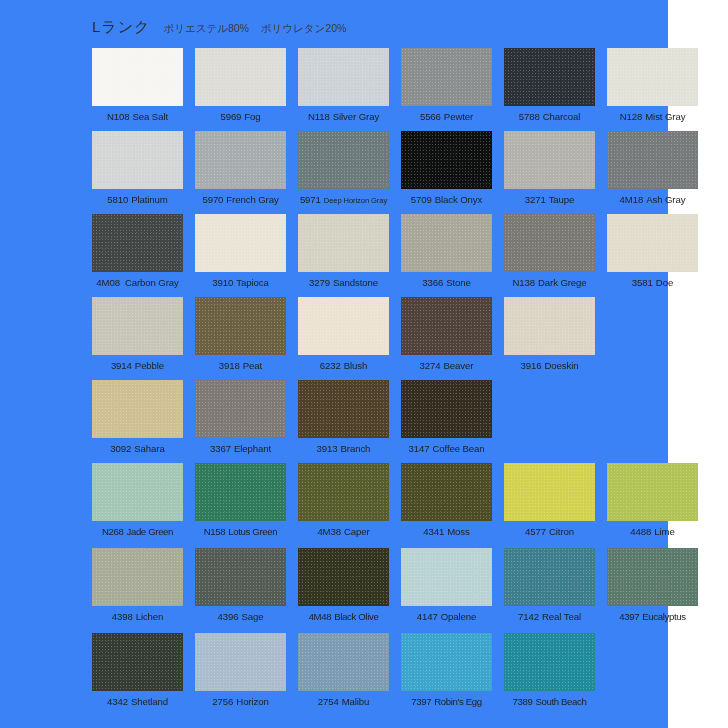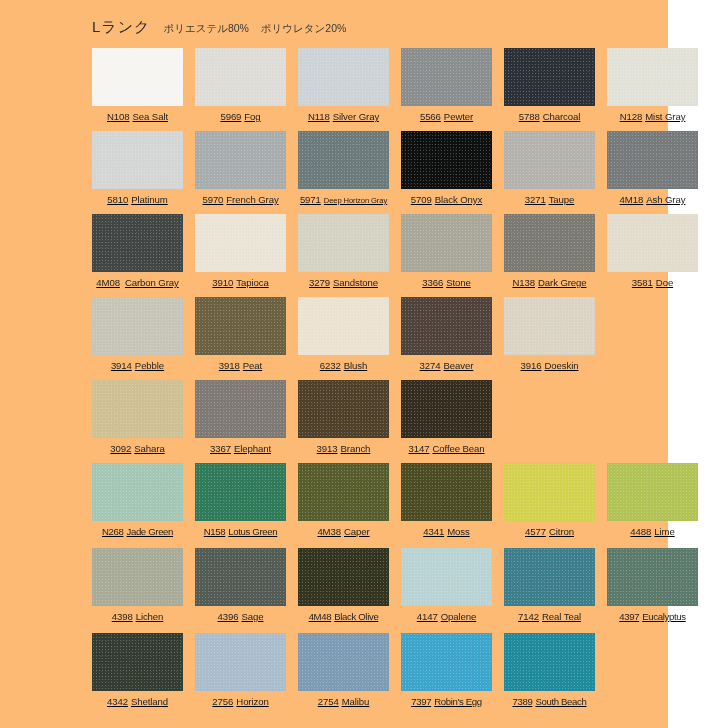--- a/index.html
+++ b/index.html
@@ -3,21 +3,21 @@
 <meta charset="utf-8">
 <style>
   * { box-sizing: border-box; }
   html, body {
     margin: 0; padding: 0;
     width: 728px; height: 728px;
     background: #ffffff;
     font-family: "Liberation Sans", sans-serif;
     overflow: hidden;
   }
-  #page { position: relative; width: 668px; height: 728px; background:#fdba74; }
+  #page { position: relative; width: 668px; height: 728px; background:#3b82f6; }
 
   
   .header {
     position: absolute;
     left: 92px; top: 18px;
     display: flex; align-items: baseline; gap: 13px;
     white-space: nowrap;
   }
   .rank-title {
     font-size: 15px;
@@ -34,21 +34,20 @@
 
   
   .grid {
     position: absolute;
     left: 92px; top: 48px;
     width: 620px;
   }
   .row {
     display: flex;
     height: 83px;
-    text-decoration: underline;
   }
   .row.tall { height: 85px; }
   .cell {
     width: 91px;
     margin-right: 12px;
     display: flex;
     flex-direction: column;
     align-items: center;
   }
   .cell:last-child { margin-right: 0; }

